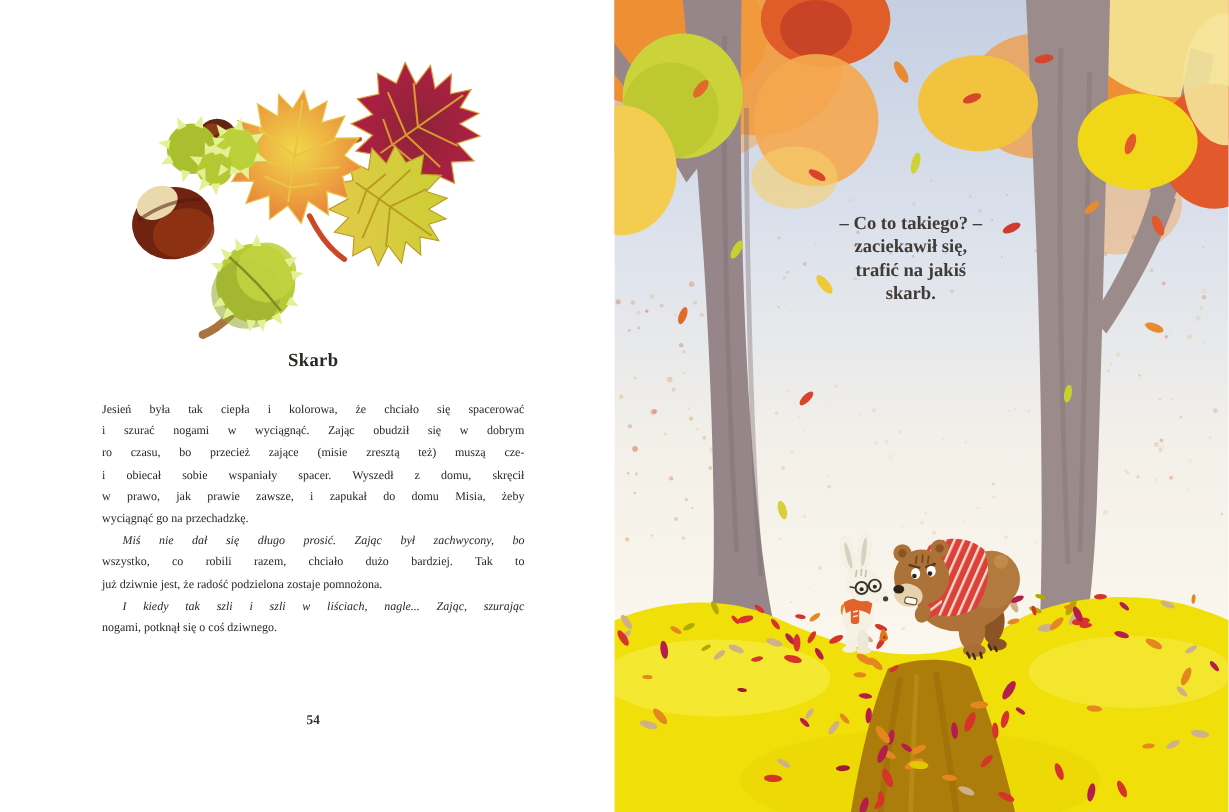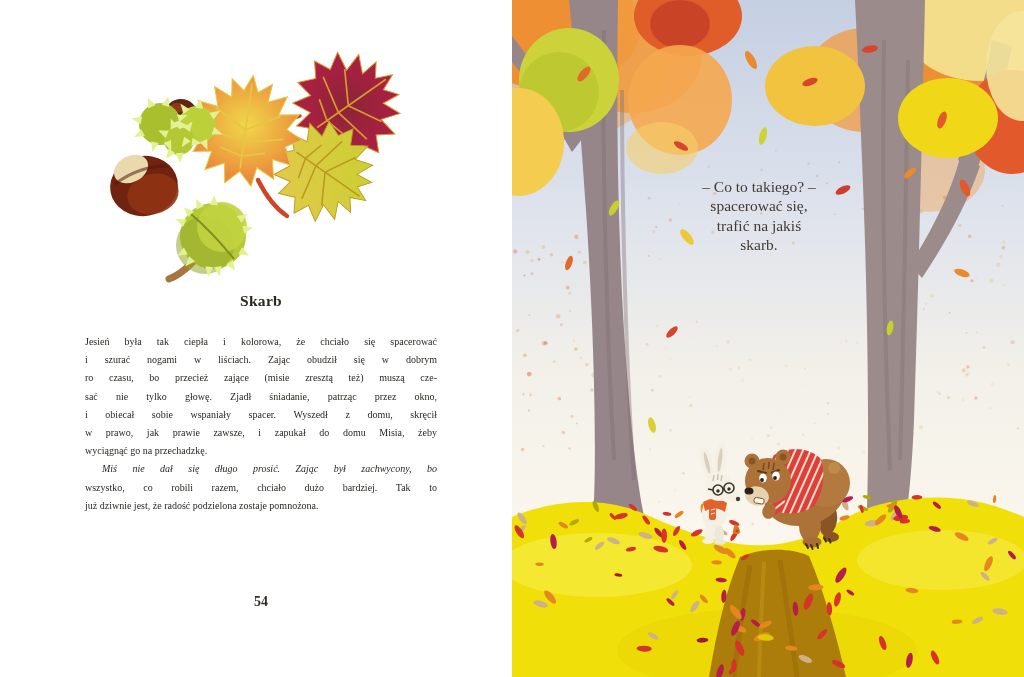--- a/index.html
+++ b/index.html
@@ -10,23 +10,23 @@
   .scene{position:absolute;left:0;top:0;width:512px;height:677px;display:block;}
   .leaves-illo{position:absolute;left:93px;top:36px;width:334px;height:254px;display:block;}
   .story-title{position:absolute;left:85px;top:292px;width:352px;text-align:center;
                font-weight:bold;font-size:15.5px;letter-spacing:.3px;color:var(--text_color,#2b2722);}
   .body-text{position:absolute;left:85px;top:333px;width:352px;font-size:10px;
              line-height:18.2px;color:var(--text_color,#2b2722);}
   .body-text .line{width:352px;white-space:nowrap;}
   .body-text .line.j{white-space:normal;text-align:justify;text-align-last:justify;}
   .body-text .line.ind{text-indent:17px;font-style:italic;}
   .page-num{position:absolute;left:85px;top:594px;width:352px;text-align:center;
-            font-size:14px;font-weight:bold;color:#35312c;}
+            font-size:11px;font-weight:bold;color:#35312c;}
   .caption{position:absolute;left:104px;top:177px;width:286px;text-align:center;
-           font-size:15.5px;font-weight:400;line-height:19.4px;color:var(--caption_text,#413b36);}
+           font-size:15.5px;font-weight:700;line-height:19.4px;color:var(--caption_text,#413b36);}
   
   .c-trunk{fill:var(--trunk,#968689);}
   .c-trunk2{fill:var(--trunk2,#9b8b8a);}
 </style>
 </head>
 <body>
 
 <div class="spread">
 
   <div class="page-left">
@@ -129,29 +129,30 @@
             <path d="M-4 1 L4 1 L0 -9 Z" fill="#e3f195" transform="translate(147.0 182.8) rotate(418)"></path>
             <path d="M-4 1 L4 1 L0 -9 Z" fill="#e3f195" transform="translate(151.3 193.4) rotate(438)"></path>
           </g>
       </g>
     </svg>
 
     <div class="story-title">Skarb</div>
 
     <div class="body-text">
         <div class="line j">Jesień była tak ciepła i kolorowa, że chciało się spacerować</div>
-        <div class="line j">i szurać nogami w liściach. Zając obudził się w dobrym</div>
+        <div class="line j">i szurać nogami w wyciągnąć. Zając obudził się w dobrym</div>
         <div class="line j">ro czasu, bo przecież zające (misie zresztą też) muszą cze-</div>
-        <div class="line j">sać nie tylko głowę. Zjadł śniadanie, patrząc przez okno,</div>
         <div class="line j">i obiecał sobie wspaniały spacer. Wyszedł z domu, skręcił</div>
         <div class="line j">w prawo, jak prawie zawsze, i zapukał do domu Misia, żeby</div>
         <div class="line">wyciągnąć go na przechadzkę.</div>
         <div class="line ind j">Miś nie dał się długo prosić. Zając był zachwycony, bo</div>
         <div class="line j">wszystko, co robili razem, chciało dużo bardziej. Tak to</div>
         <div class="line">już dziwnie jest, że radość podzielona zostaje pomnożona.</div>
+        <div class="line ind j">I kiedy tak szli i szli w liściach, nagle... Zając, szurając</div>
+        <div class="line">nogami, potknął się o coś dziwnego.</div>
       </div>
 
     <div class="page-num">54</div>
   </div>
 
   <div class="page-right">
     <svg class="scene" viewBox="0 0 512 677" preserveAspectRatio="none" aria-hidden="true">
       <defs>
         <linearGradient id="sky" x1="0" y1="0" x2="0" y2="1">
           <stop offset="0" stop-color="#c5cfe2"></stop>
@@ -600,19 +601,19 @@
         <circle cx="250" cy="480" r="1.9" fill="#2a221c"></circle>
         <circle cx="263" cy="478" r="1.9" fill="#2a221c"></circle>
         <ellipse cx="245" cy="496" rx="12" ry="9.5" fill="#e7d2b0" transform="rotate(14 245 496)"></ellipse>
         <ellipse cx="237" cy="491" rx="4.5" ry="3.5" fill="#2e2218"></ellipse>
         <rect x="242" y="498" width="10" height="5.5" rx="2" fill="#fbf6ea" transform="rotate(10 247 501)" stroke="#5d3a18" stroke-width="0.8"></rect>
       </g>
     </svg>
 
     <div class="caption">
         <div class="cap-line">– Co to takiego? –</div>
-        <div class="cap-line">spacerować się,</div>
+        <div class="cap-line">zaciekawił się,</div>
         <div class="cap-line">trafić na jakiś</div>
         <div class="cap-line">skarb.</div>
       </div>
 
   </div>
 </div>
 
 </body></html>

